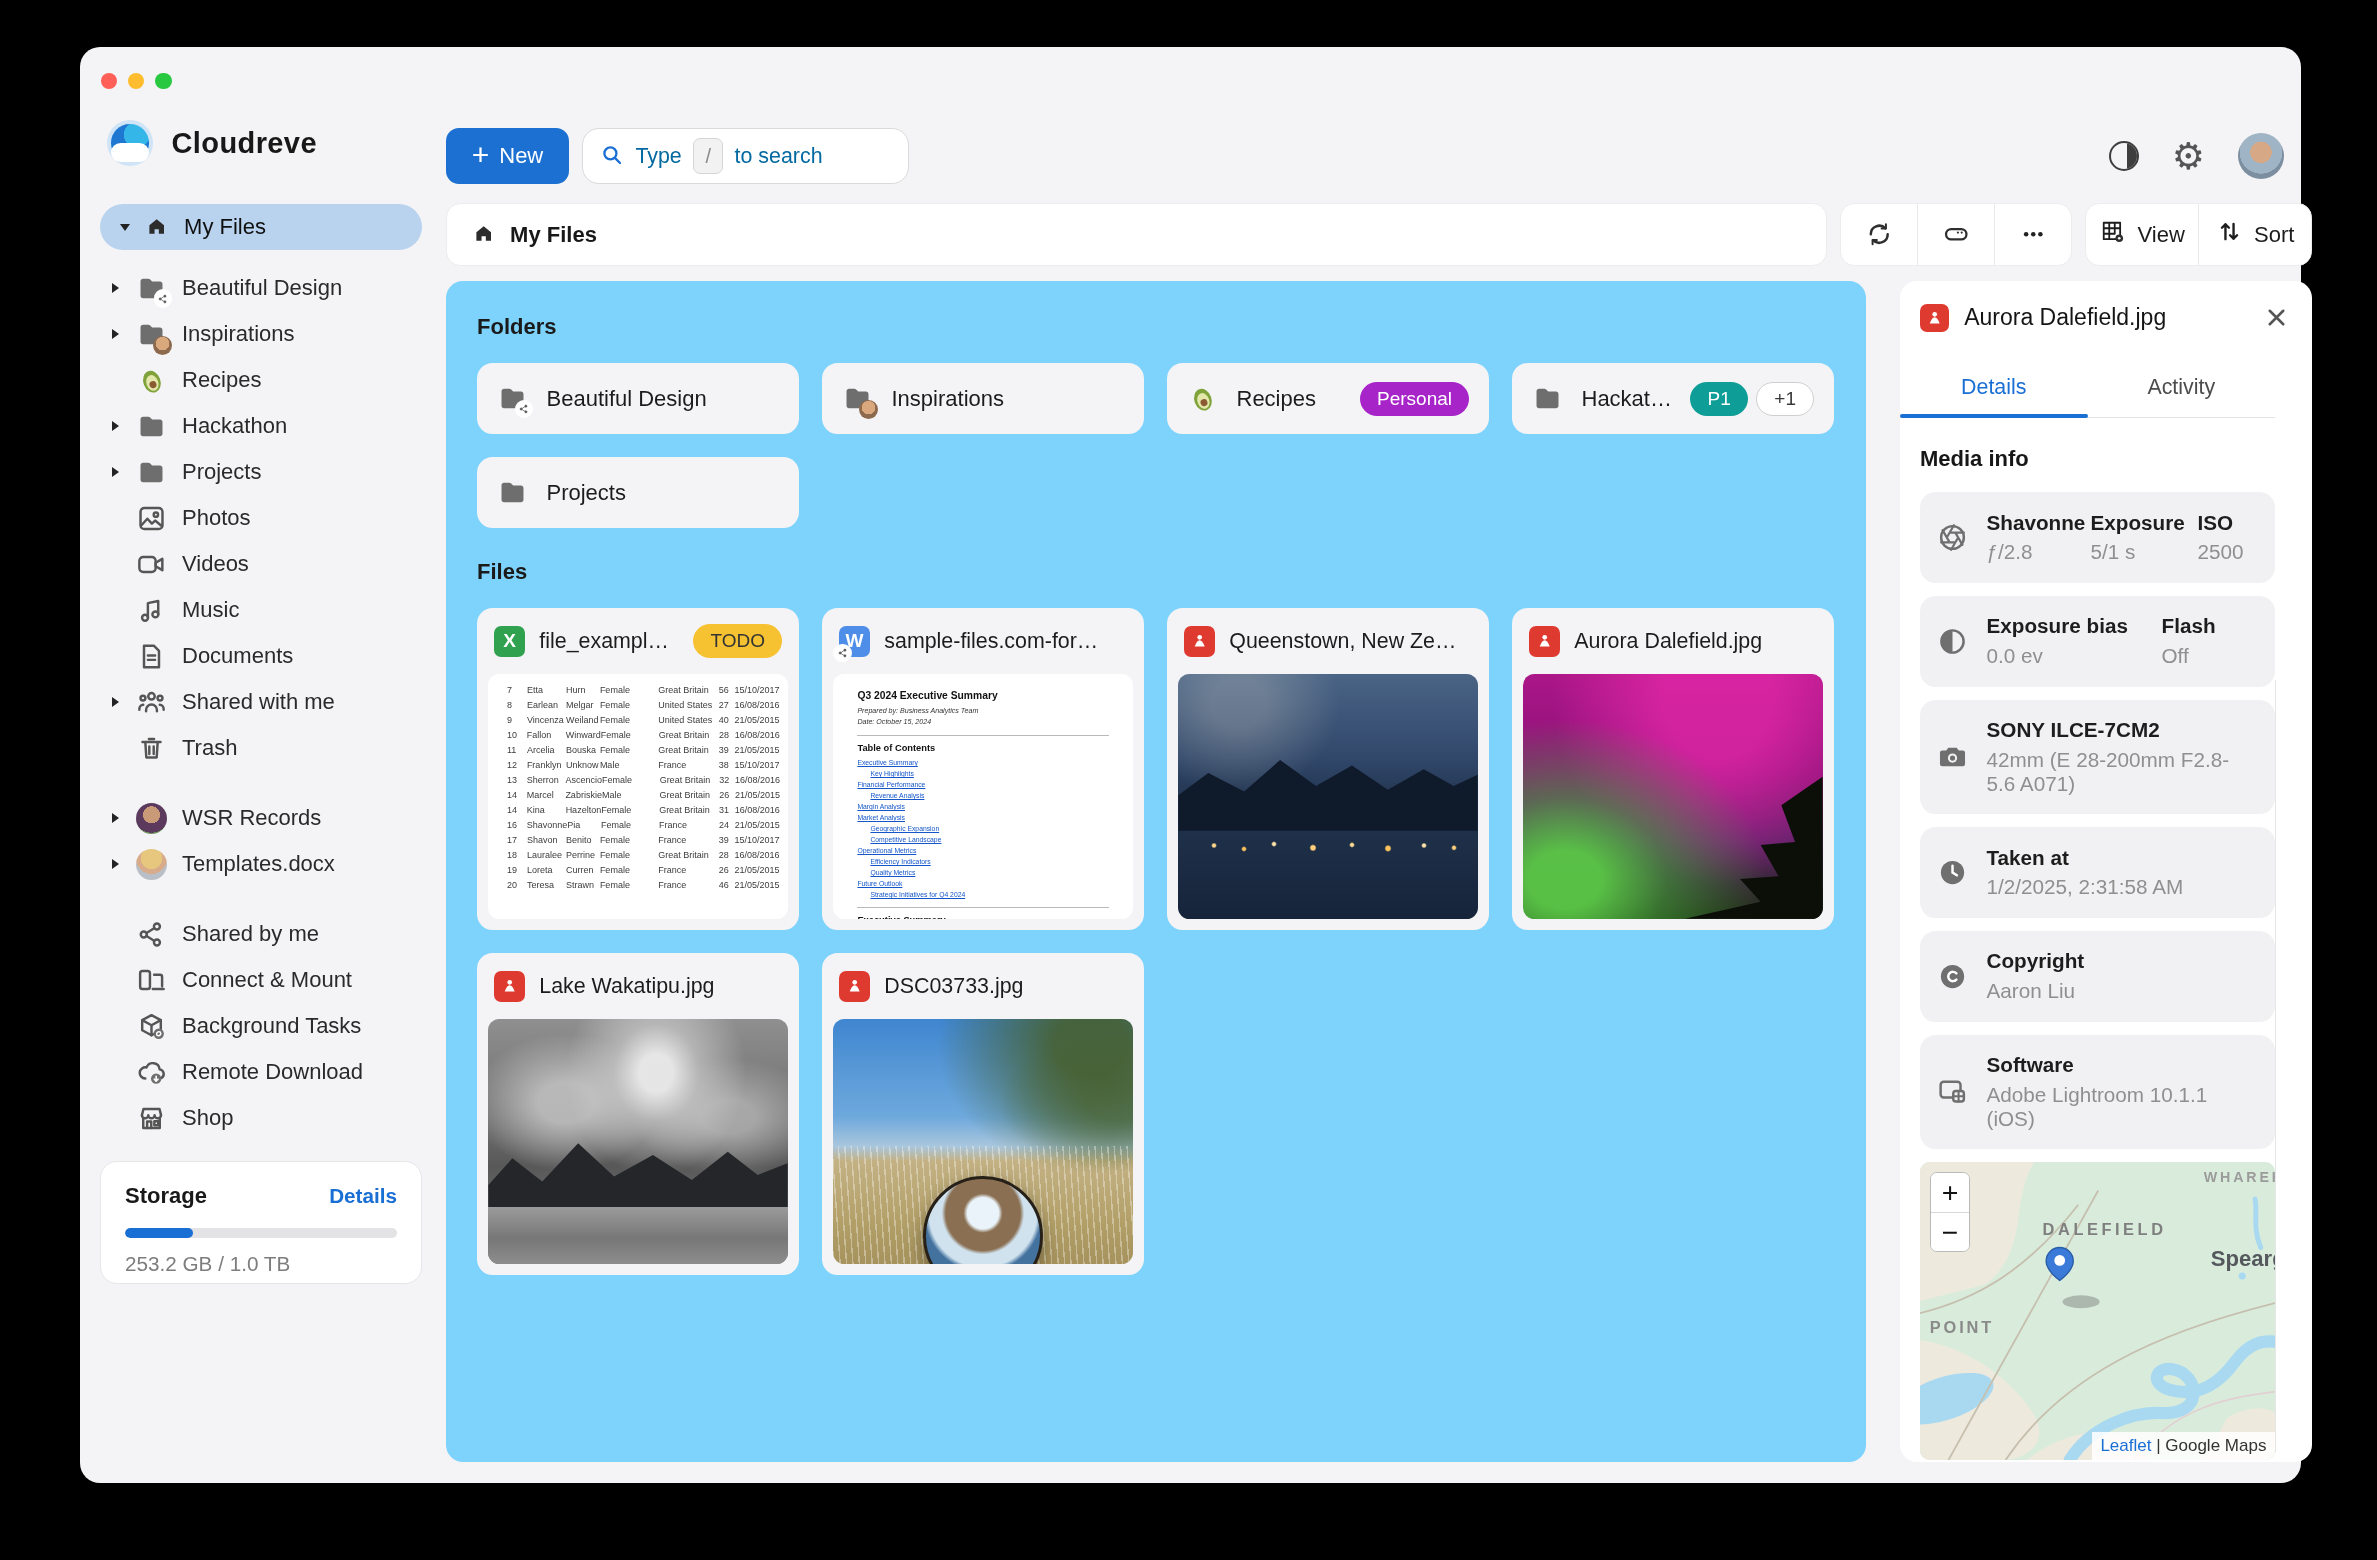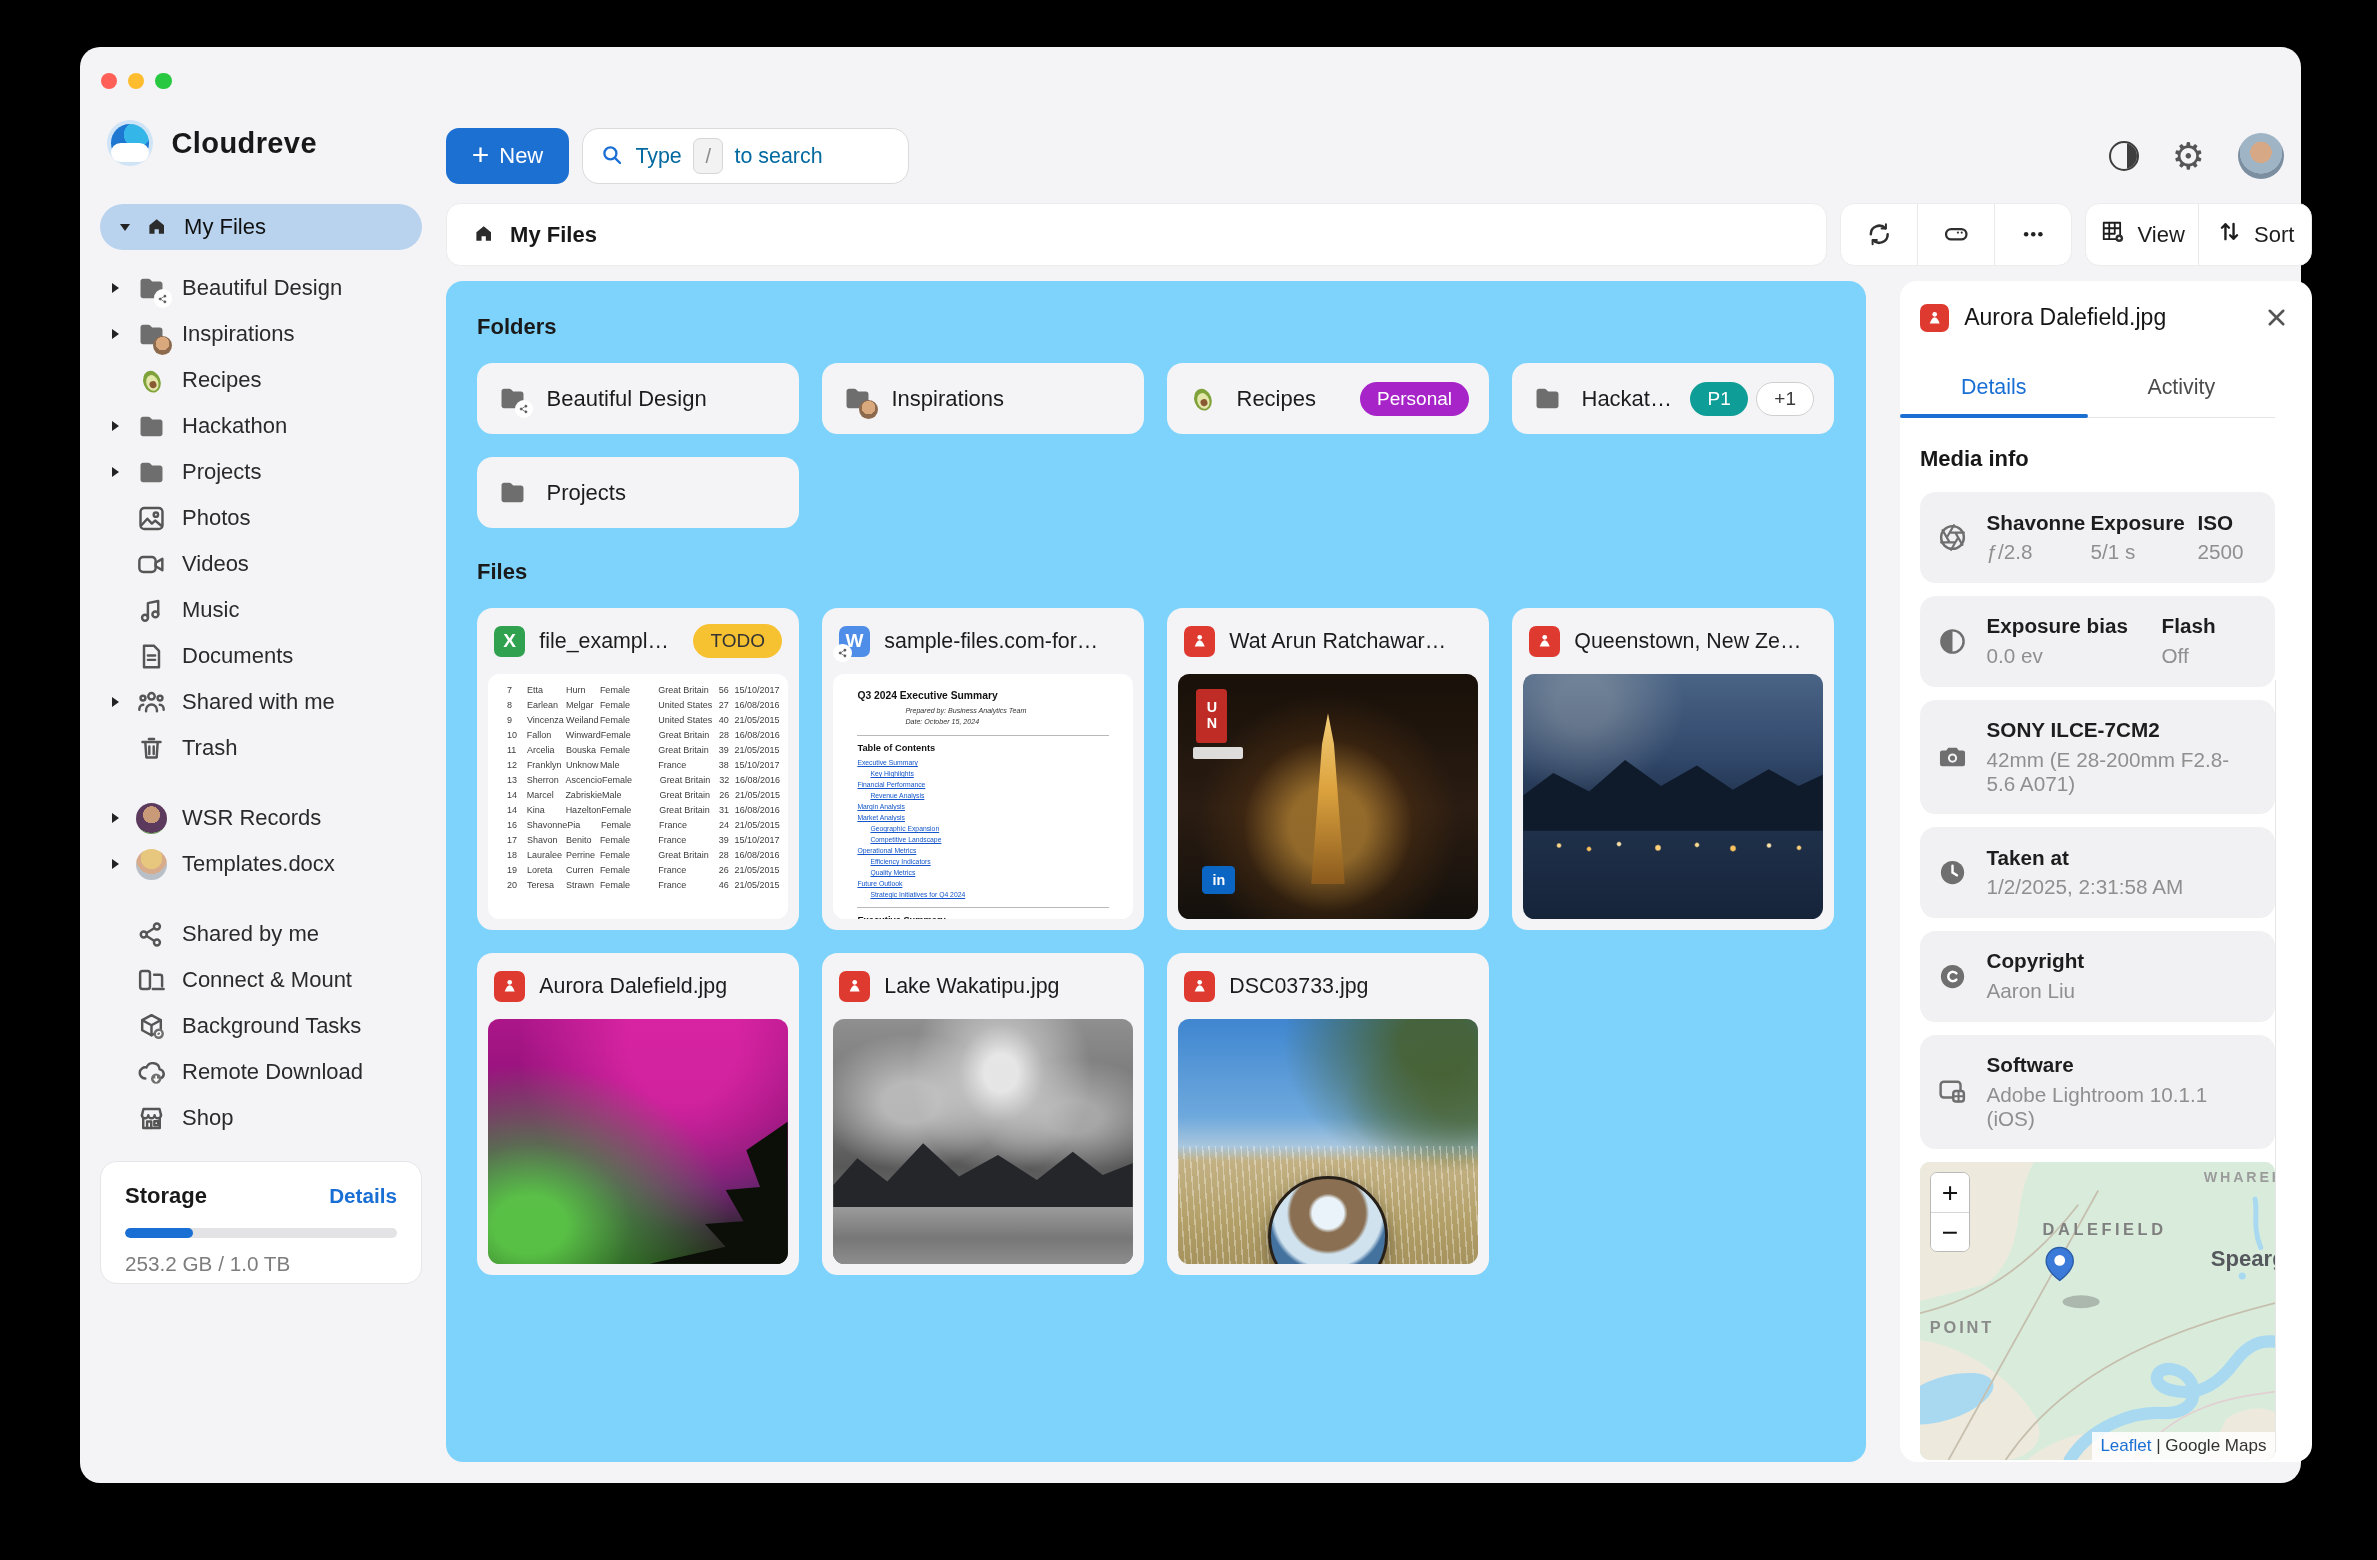--- a/index.html
+++ b/index.html
@@ -109,21 +109,21 @@
   .thumb { position:absolute; left:11.4px; right:11.4px; top:66px; bottom:11.4px; border-radius:11.4px; overflow:hidden; background:#fff; }
 
   
   .sheet { padding:11.4px 7.1px 0 18.5px; }
   .sheet .srow { display:flex; height:15px; font-size:9px; color:#3c3c3c; white-space:nowrap; }
   .sheet .c0{width:26px;} .sheet .c1{width:51px;} .sheet .c2{width:44px;} .sheet .c3{width:76px;} .sheet .c4{width:21.4px; text-align:right; padding-right:5.7px;} .sheet .c5{width:60px;}
 
   
   .docprev { padding:15.7px 24px; }
   .docprev .t { font-size:10.3px; font-weight:700; color:#111; margin-bottom:5.7px; }
-  .docprev .m { font-size:7.1px; font-style:italic; color:#333; line-height:1.5;margin-left:48px; }
+  .docprev .m { font-size:7.1px; font-style:italic; color:#333; line-height:1.5; }
   .docprev hr { border:none; border-top:0.7px solid #b9b9b9; margin:7.1px 0; }
   .docprev .toc-h { font-size:9.3px; font-weight:700; color:#111; margin:2.9px 0 4.3px; }
   .docprev .lnk { font-size:6.8px; color:#1456c9; text-decoration:underline; line-height:1.62; }
   .docprev .lnk.i2 { margin-left:13px; }
   .docprev .sec { font-size:9.3px; font-weight:700; color:#111; margin:5.7px 0 4.3px; }
 
   
   .photo { background:#222; }
   .photo > div { position:absolute; }
   .t-temple { background: radial-gradient(ellipse at 50% 62%, rgba(236,171,64,.55) 0 18%, rgba(120,70,20,.25) 40%, transparent 62%),
@@ -771,38 +771,20 @@
           </div>
         </div>
         <div class="file-card">
           <div class="file-head">
       <span class="ficon image">
               <svg width="21.4" height="21.4" viewBox="0 0 24 24">
                 <circle cx="12" cy="8.2" r="2.6" fill="#fff"></circle>
                 <path d="M6.4 18.6c1.8-4.8 3.5-7.2 5.6-7.2s3.8 2.4 5.6 7.2z" fill="#fff"></path>
               </svg>
             </span>
-      <span class="name">Wat Arun Ratchawarar…</span>
-      <span class="badges"></span>
-    </div>
-          <div class="thumb photo t-temple">
-            <div class="d1"></div>
-            <div class="d2">U<br>N</div>
-            <div class="d3"></div>
-            <div class="d4">in</div>
-          </div>
-        </div>
-        <div class="file-card">
-          <div class="file-head">
-      <span class="ficon image">
-              <svg width="21.4" height="21.4" viewBox="0 0 24 24">
-                <circle cx="12" cy="8.2" r="2.6" fill="#fff"></circle>
-                <path d="M6.4 18.6c1.8-4.8 3.5-7.2 5.6-7.2s3.8 2.4 5.6 7.2z" fill="#fff"></path>
-              </svg>
-            </span>
       <span class="name">Queenstown, New Zeal…</span>
       <span class="badges"></span>
     </div>
           <div class="thumb photo t-queenstown">
             <div class="d1"></div>
             <div class="d2"></div>
             <div class="d3"></div>
           </div>
         </div>
         <div class="file-card">

